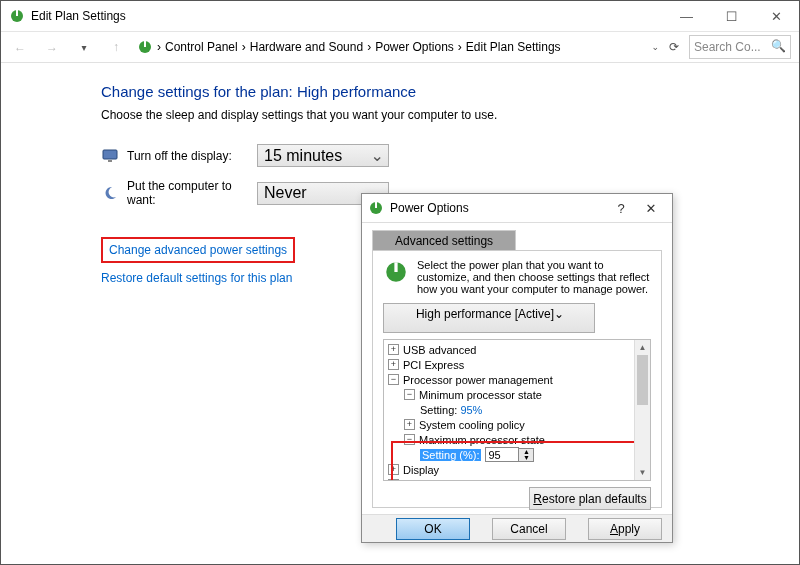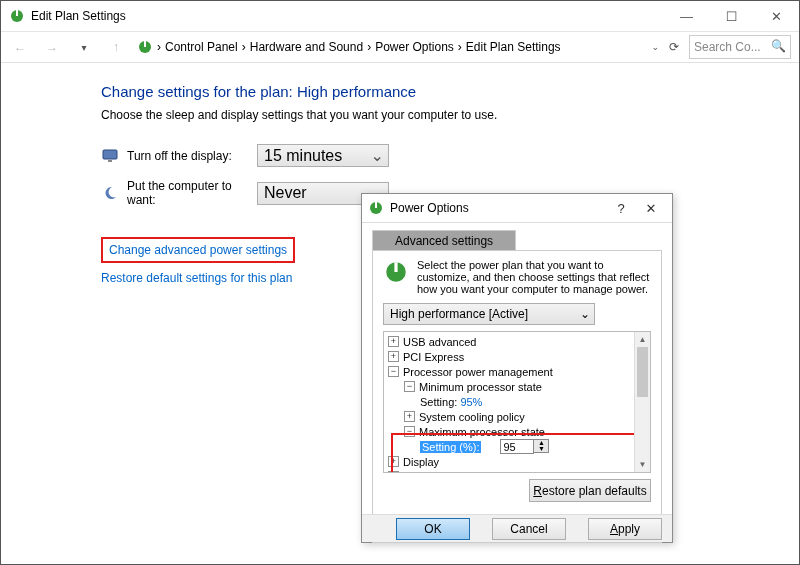--- a/index.html
+++ b/index.html
@@ -28,31 +28,31 @@
 .link{color:#0066cc;cursor:pointer}
 .red-box{border:2px solid #e31b1b;padding:4px 6px;display:inline-block;margin-top:18px;margin-bottom:8px}
 
 .dialog{position:absolute;left:360px;top:192px;width:310px;height:348px;border:1px solid #8a8a8a;background:#fff;box-shadow:2px 2px 8px rgba(0,0,0,.2)}
 .dlg-title{height:28px;display:flex;align-items:center;padding:0 6px;background:#fff;border-bottom:1px solid #ddd}
 .dlg-title .app-icon{width:16px;height:16px;margin-right:6px}
 .dlg-title .sp{flex:1}
 .dlg-title .btn{width:30px;text-align:center;color:#333;font-size:13px}
 .dlg-body{padding:6px 10px 8px 10px}
 .tab{border:1px solid #ccc;border-bottom:none;background:#a3a3a3;padding:3px 22px;display:inline-block;position:relative;top:1px}
-.tab-panel{border:1px solid #ccc;padding:8px 10px;background:#fff;height:293px;box-sizing:border-box;position:relative}
+.tab-panel{border:1px solid #ccc;padding:8px 10px;background:#fff;height:258px;box-sizing:border-box;position:relative}
 .blurb{display:flex;gap:8px;margin-bottom:8px}
 .blurb .ic{width:26px;height:26px;flex:none}
-.plan-combo{width:200px;height:20px;border:1px solid #adadad;background:linear-gradient(#f3f3f3,#e3e3e3);display:flex;align-items:center;justify-content:space-between;padding:0 4px 0 6px;margin-bottom:6px}
+.plan-combo{width:200px;height:20px;border:1px solid #adadad;background:linear-gradient(#f3f3f3,#e3e3e3);display:flex;align-items:center;justify-content:center;padding:0 4px 8px 6px;margin-bottom:6px}
 .tree{border:1px solid #bcbcbc;height:136px;overflow:hidden;position:relative;background:#fff;padding:2px 0}
 .tree-row{display:flex;align-items:center;height:15px;padding-left:4px;font-size:11px;white-space:nowrap}
 .exp{width:9px;height:9px;border:1px solid #919191;margin-right:4px;font-size:9px;line-height:8px;text-align:center;color:#333;background:#fff;flex:none}
 .ind1{padding-left:20px}.ind2{padding-left:36px}
 .sel{background:#3399ff;color:#fff;padding:0 2px}
 .val{color:#0066cc}
-.spin{display:inline-flex;align-items:flex-start;margin-left:19px}
+.spin{display:inline-flex;align-items:flex-end;margin-left:4px}
 .spin input{width:28px;height:13px;border:1px solid #888;font-size:11px;padding:0 2px}
 .spin .ar{width:14px;display:flex;flex-direction:column;border:1px solid #888;border-left:none}
 .spin .ar div{height:6px;font-size:7px;line-height:6px;text-align:center;background:#e8e8e8}
 .red-box2{position:absolute;border:2px solid #e31b1b;left:7px;top:101px;width:252px;height:80px;pointer-events:none}
 .scroll{position:absolute;right:0;top:0;bottom:0;width:15px;background:#f0f0f0;border-left:1px solid #ddd}
 .scroll .up,.scroll .dn{height:15px;text-align:center;font-size:8px;color:#666;line-height:15px}
 .scroll .thumb{position:absolute;top:15px;left:2px;right:2px;height:50px;background:#c7c7c7}
 .restore-btn{width:120px;height:21px;border:1px solid #adadad;background:linear-gradient(#f3f3f3,#e3e3e3);margin:6px 0 0 auto;display:flex;align-items:center;justify-content:center}
 .dlg-buttons{display:flex;justify-content:flex-end;gap:22px;padding:6px 10px;border-top:1px solid #ddd;background:#f0f0f0;position:absolute;bottom:0;left:0;right:0;height:28px;box-sizing:border-box;align-items:center}
 .btn-std{width:72px;height:20px;border:1px solid #adadad;background:linear-gradient(#f8f8f8,#e3e3e3);display:flex;align-items:center;justify-content:center}

